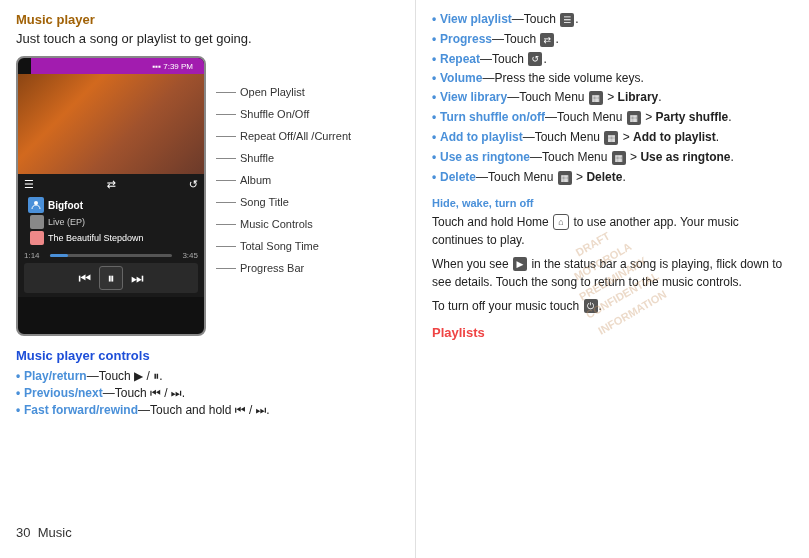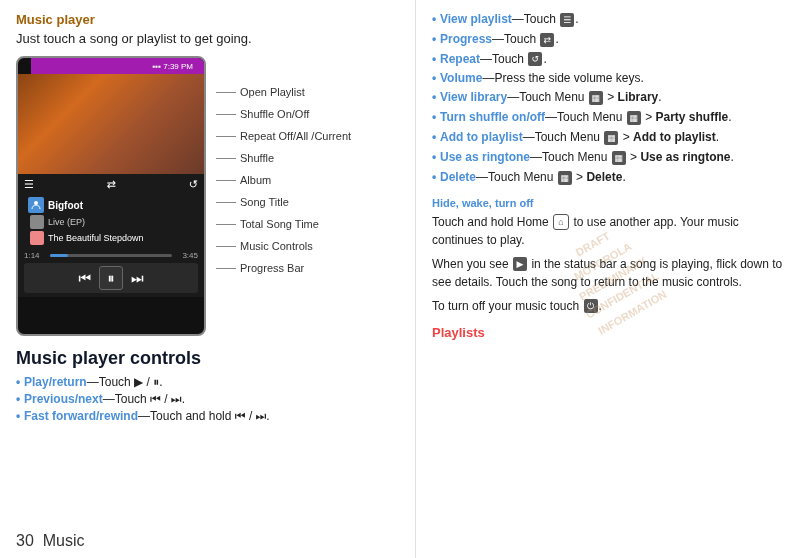--- a/index.html
+++ b/index.html
@@ -236,22 +236,22 @@
       background: #888;
       flex-shrink: 0;
     }
 
     
     .controls-section {
       margin-top: 6px;
     }
 
     .controls-section .section-title {
-      color: #0f172a;
-      font-size: 18px;
+      color: #1d4ed8;
+      font-size: 13px;
       font-weight: bold;
       margin-bottom: 6px;
     }
 
     .bullet-list {
       list-style: none;
       padding: 0;
     }
 
     .bullet-list li {
@@ -270,23 +270,23 @@
       font-weight: bold;
     }
 
     .bullet-list li span.highlight {
       color: #4a90d9;
       font-weight: bold;
     }
 
     .page-num {
       position: absolute;
-      bottom: 8px;
+      bottom: 18px;
       left: 16px;
-      font-size: 16px;
+      font-size: 13px;
       color: #333;
     }
 
     
     .right-col {
       width: 394px;
       padding: 12px 16px;
       border-left: 1px solid #e0e0e0;
       position: relative;
     }
@@ -438,25 +438,25 @@
       <div class="callout-item">
         <div class="callout-line"></div>
         <span>Album</span>
       </div>
       <div class="callout-item">
         <div class="callout-line"></div>
         <span>Song Title</span>
       </div>
       <div class="callout-item">
         <div class="callout-line"></div>
+        <span>Music Controls</span>
+      </div>
+      <div class="callout-item">
+        <div class="callout-line"></div>
         <span>Total Song Time</span>
-      </div>
-      <div class="callout-item">
-        <div class="callout-line"></div>
-        <span>Music Controls</span>
       </div>
       <div class="callout-item">
         <div class="callout-line"></div>
         <span>Progress Bar</span>
       </div>
     </div>
   </div>
 
   <div class="controls-section">
     <div class="section-title">Music player controls</div>

